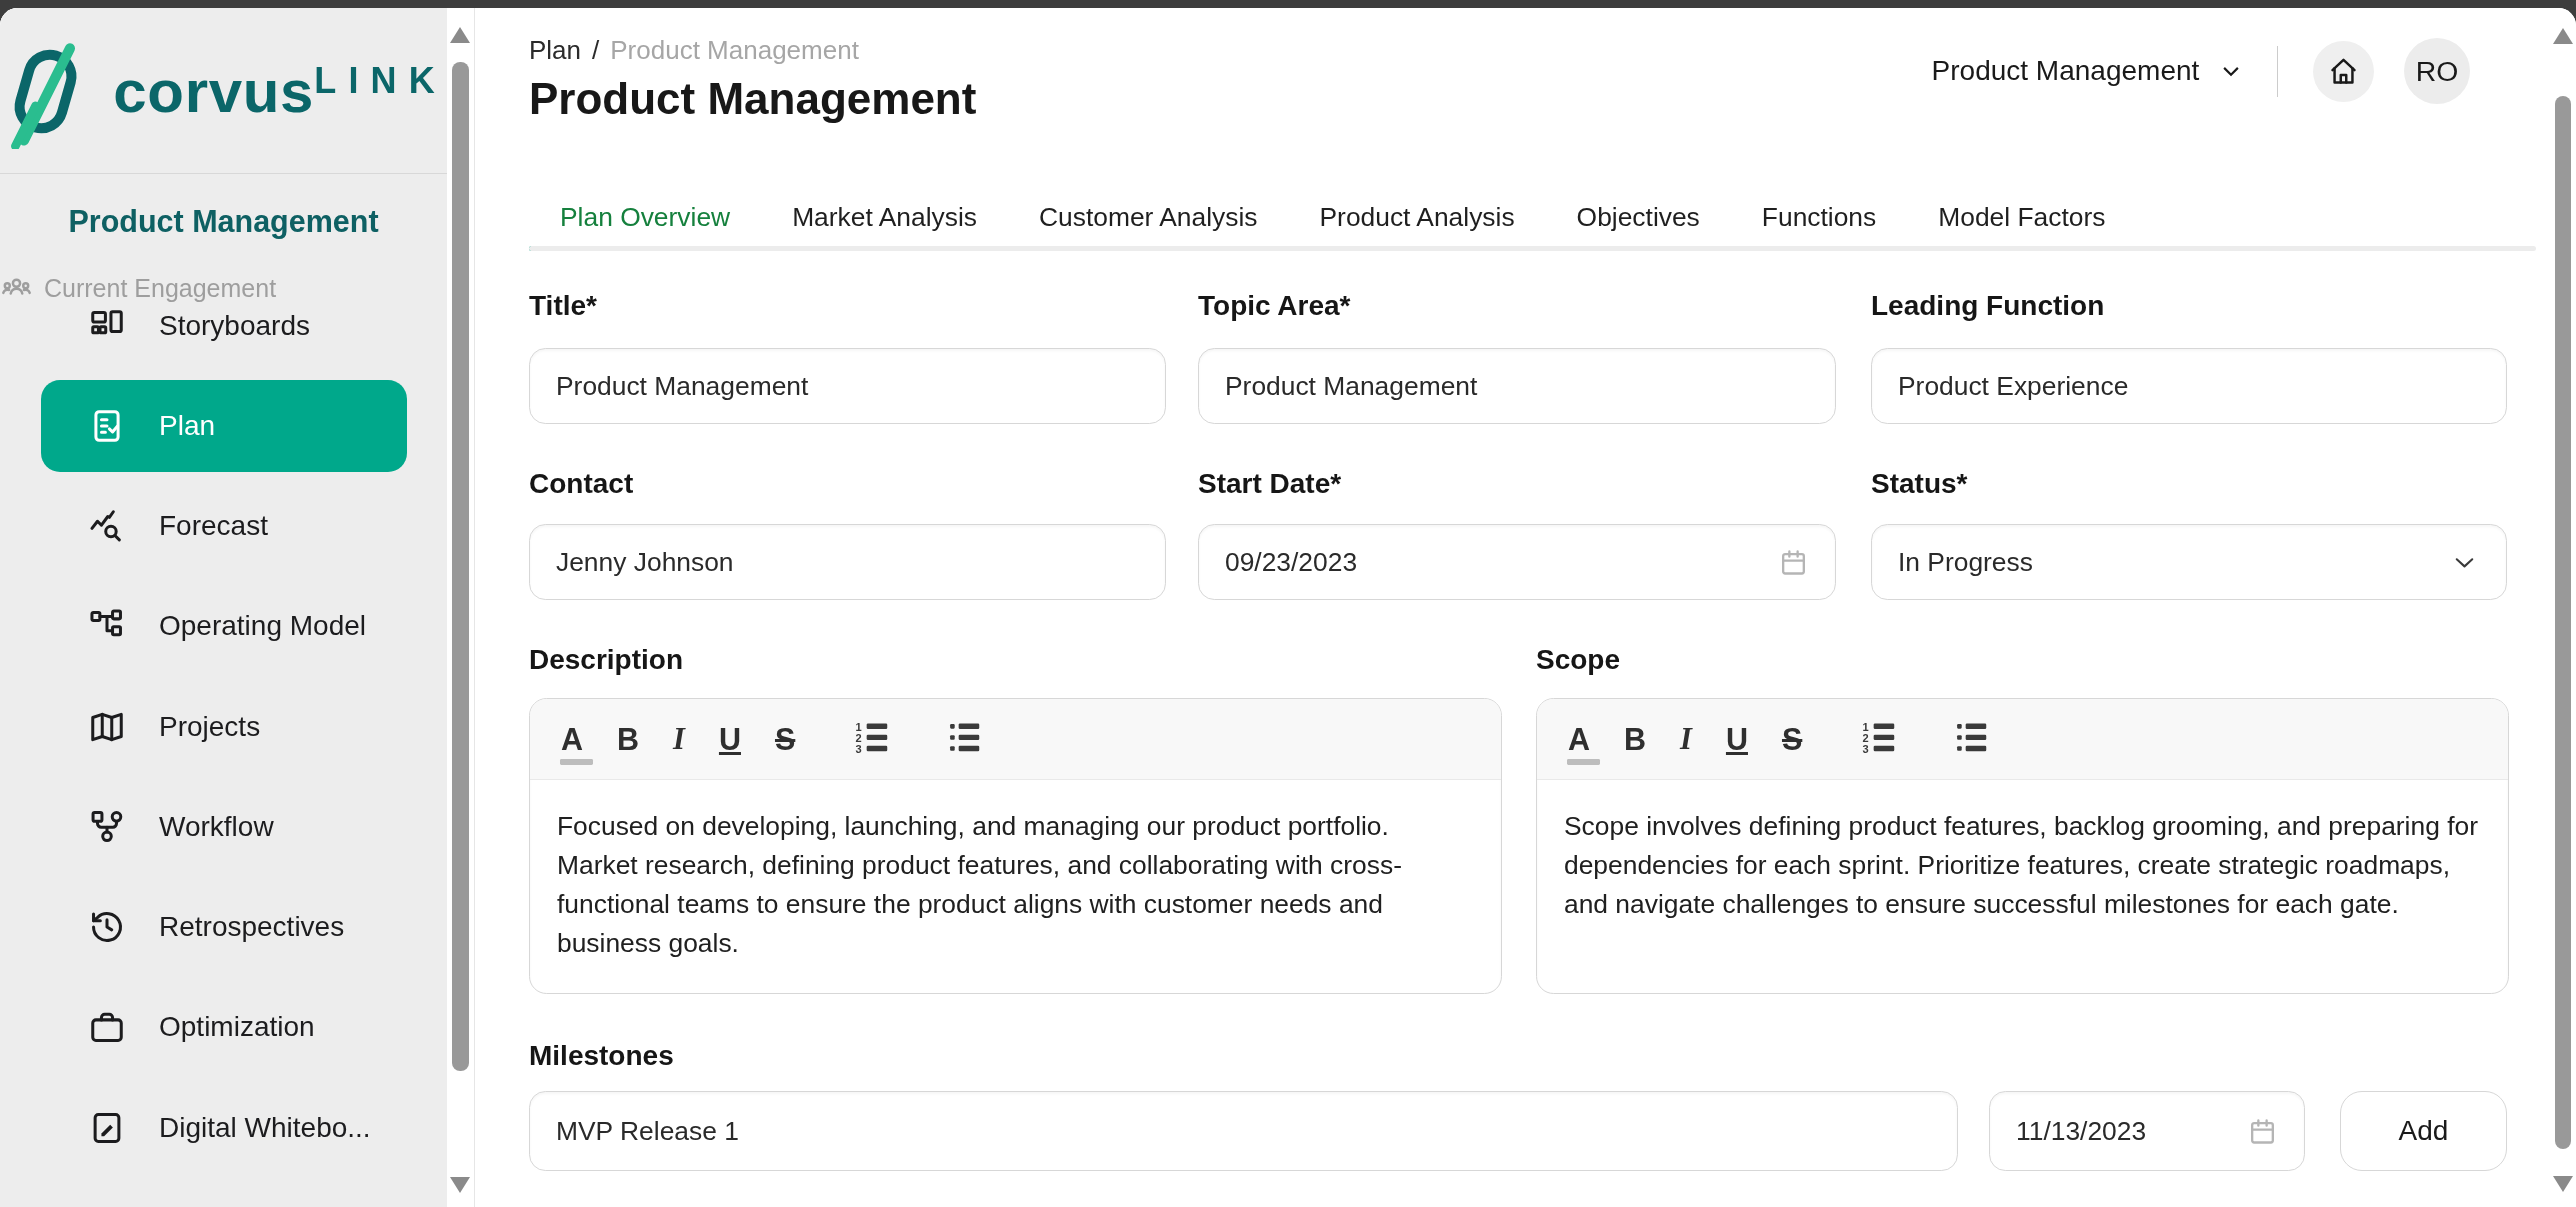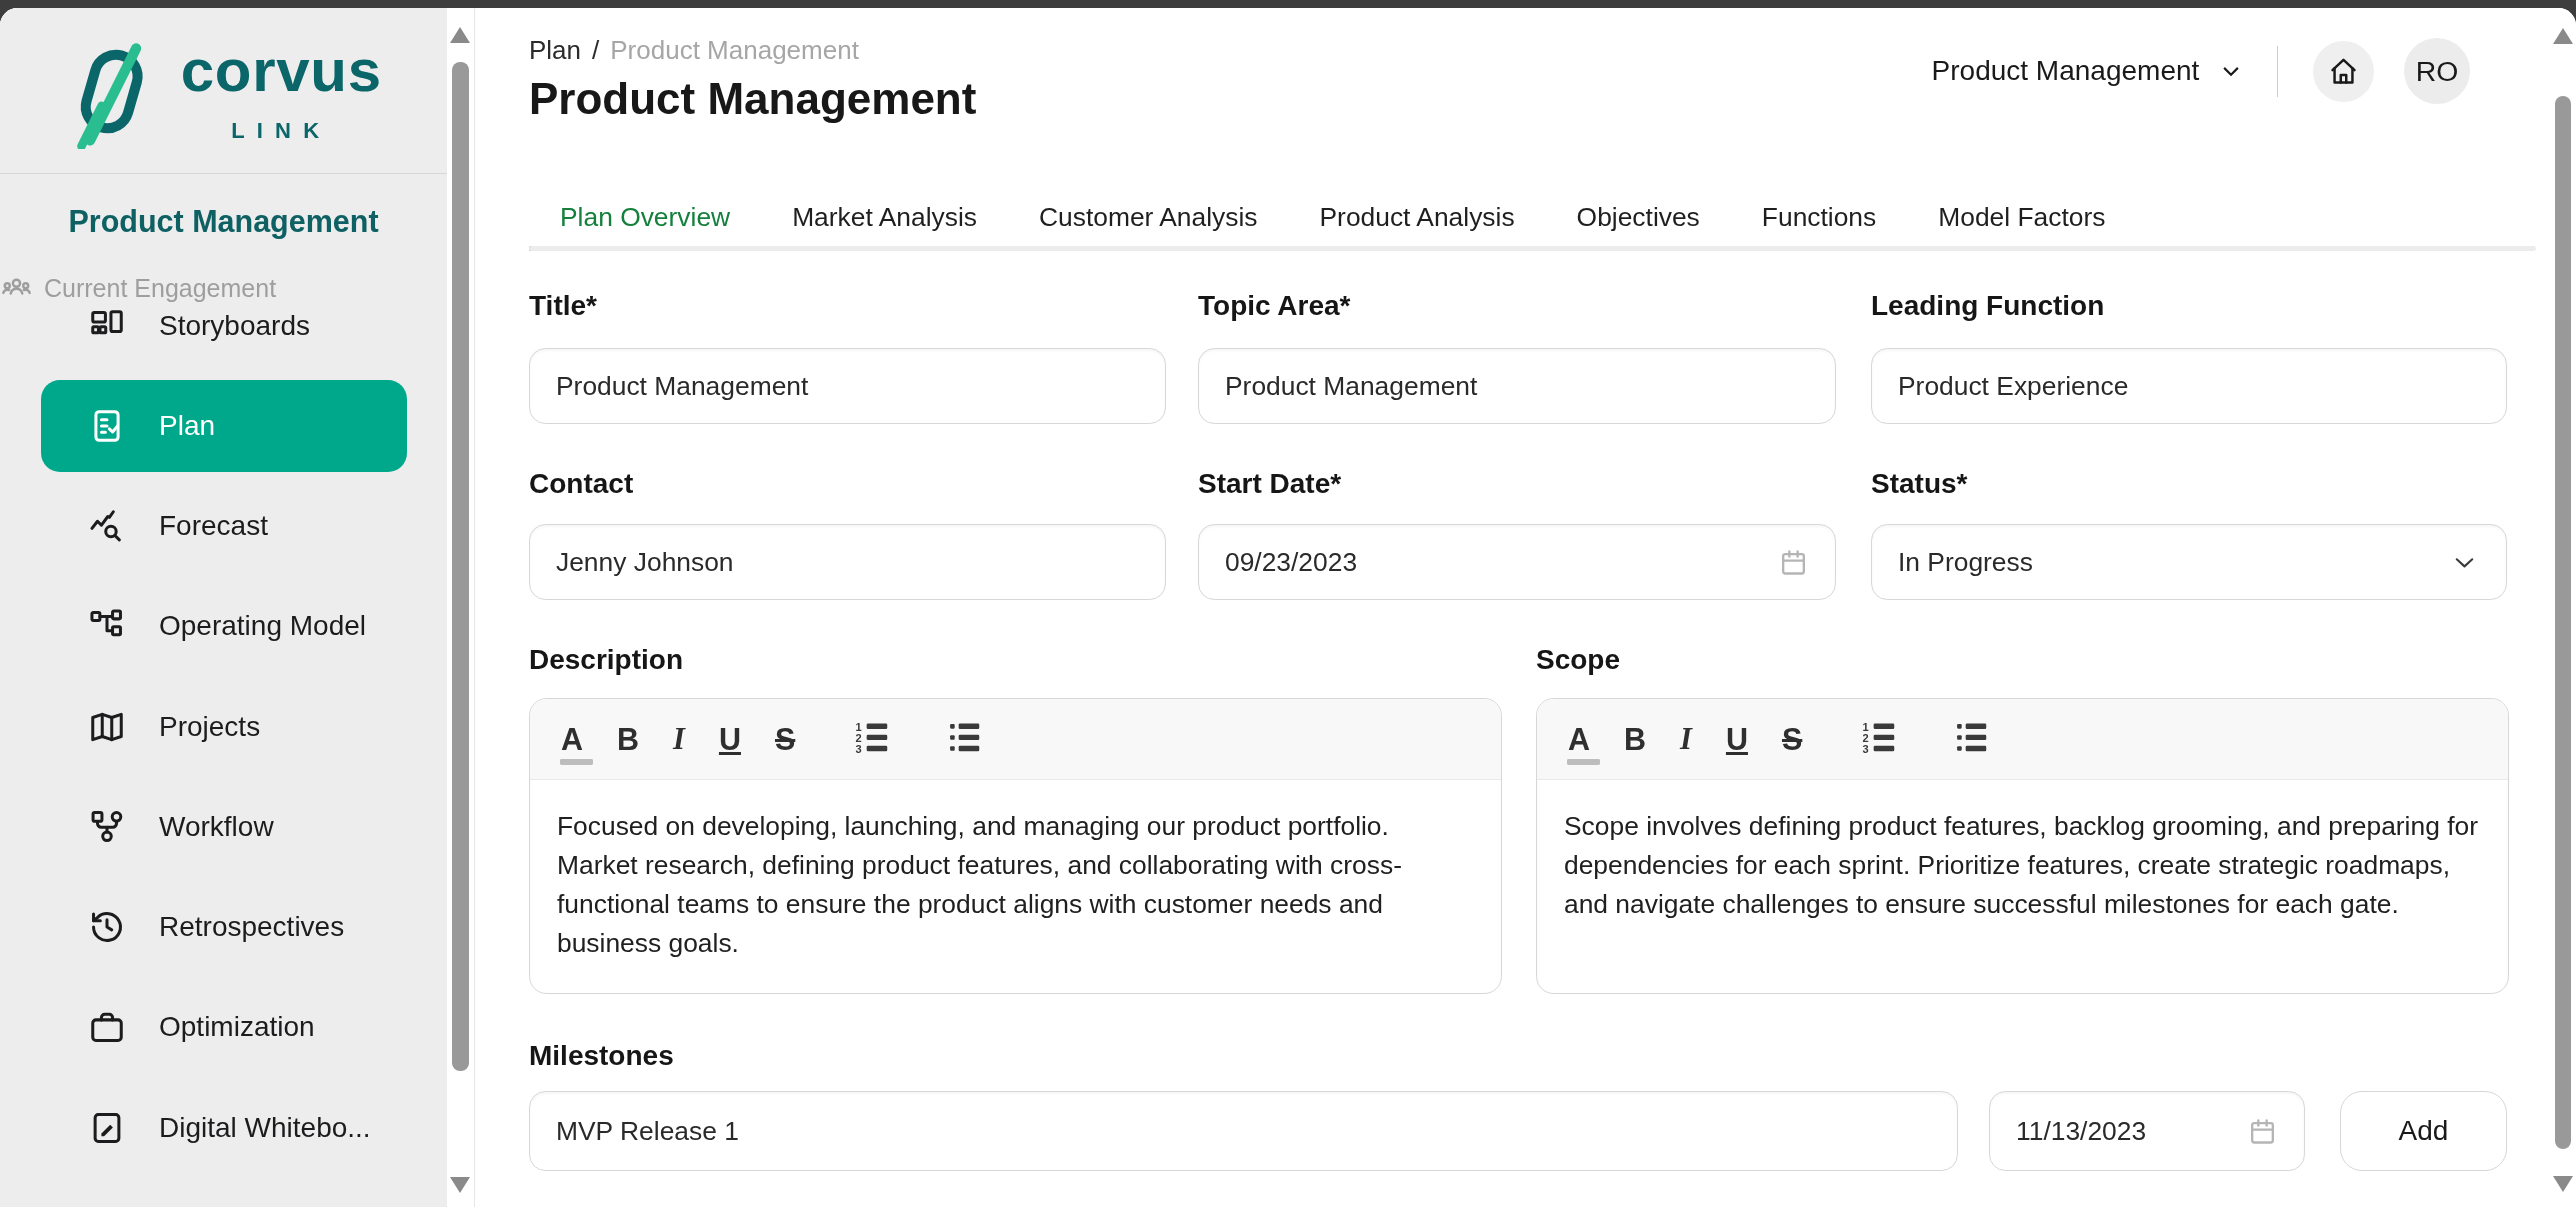--- a/index.html
+++ b/index.html
@@ -7,23 +7,23 @@
               font-family:"Liberation Sans", sans-serif; }
   .app { position:absolute; top:8.1px; left:0; width:2576px; height:1199px;
          background:#ffffff; border-top-left-radius:17.6px; border-top-right-radius:17.6px; overflow:hidden; }
 
   
   .sidebar { position:absolute; left:0; top:0; width:474px; height:1199px; background:#ffffff; }
   .sidebar-bg { position:absolute; left:0; top:0; width:447px; height:1199px; background:#ededed;
                 border-top-left-radius:17.6px; }
   .logo-row { position:absolute; left:0; top:26px; width:447px; display:flex; justify-content:center;
               align-items:center; gap:13.5px; }
-  .logo-text { display:flex; flex-direction:column; line-height:1; }
+  .logo-text { display:flex; flex-direction:row; line-height:1; }
   .logo-name { font-size:60px; font-weight:700; color:#0b6669; letter-spacing:0.7px; }
-  .logo-sub  { font-size:22px; font-weight:700; color:#0b6669; letter-spacing:12.2px; margin-top:19px;text-align:center; }
+  .logo-sub  { font-size:36px; font-weight:700; color:#0b6669; letter-spacing:12.2px; margin-top:1px;text-align:center; }
   .sidebar-divider { position:absolute; left:0; top:165px; width:447px; height:1.4px; background:#d8d8d8; }
   .engagement-title { position:absolute; left:0; top:196px; width:447px; text-align:center;
                       font-size:30.5px; font-weight:700; color:#0e6063; }
   .engagement-sub { position:absolute; left:0; top:264px; width:447px; display:flex; justify-content:flex-start;
                     align-items:center; gap:11px; color:#9e9e9e; font-size:25px; }
   .nav-item { position:absolute; left:0; width:447px; height:92px; display:flex; align-items:center;
               padding-left:88px; gap:33px; font-size:28px; color:#1c1c1e; cursor:pointer; }
   .nav-item svg { width:38px; height:38px; stroke:#1c1c1e; fill:none; stroke-width:1.9;
                   stroke-linecap:round; stroke-linejoin:round; flex:0 0 auto; }
   .nav-item.active { left:41px; width:366px; padding-left:47px; background:#00a88b; border-radius:19px;

